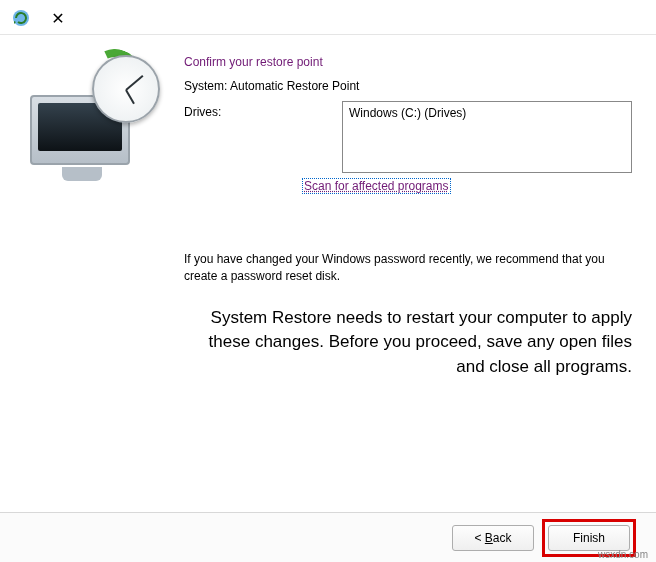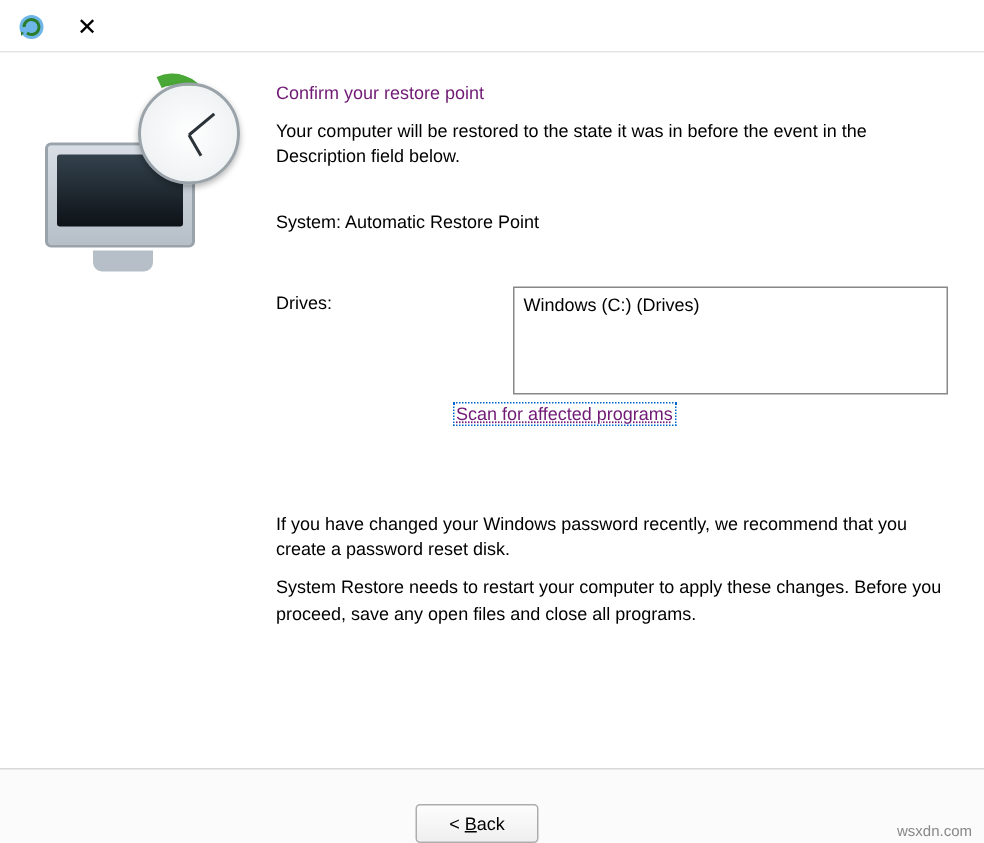--- a/index.html
+++ b/index.html
@@ -125,21 +125,21 @@
       display: flex;
       margin-bottom: 8px;
       font-size: 12px;
     }
     .field-row .label {
       width: 118px;
     }
     .field-row .value { flex: 1; }
     .drives-row {
       display: flex;
-      margin-top: 36px;
+      margin-top: 8px;
       gap: 40px;
     }
     .drives-row .label {
       width: 118px;
       padding-top: 4px;
     }
     .drives-box {
       width: 290px;
       height: 72px;
       border: 1px solid #888;
@@ -158,36 +158,36 @@
       padding: 0 1px;
       cursor: pointer;
       font-size: 12px;
     }
     .note {
       font-size: 12px;
       line-height: 1.45;
       margin-top: 58px;
     }
     .note2 {
-      font-size: 12px;
+      font-size: 17px;
       line-height: 1.45;
-      margin-top: 8px;
+      margin-top: 20px;
+      text-align: right;
     }
     .footer {
       position: absolute;
       left: 0; right: 0; bottom: 0;
       border-top: 1px solid #d8d8d8;
       height: 50px;
       display: flex;
       align-items: center;
       justify-content: flex-end;
       padding-right: 20px;
       gap: 8px;
       background: #fbfbfb;
-      flex-direction: column;
     }
     .btn {
       min-width: 82px;
       height: 26px;
       border: 1px solid #adadad;
       background: linear-gradient(#fdfdfd,#efefef);
       border-radius: 3px;
       font-size: 12px;
       cursor: pointer;
       padding: 0 12px;
@@ -230,21 +230,20 @@
       <div class="arrow"></div>
       <div class="clock">
           <div class="hand1"></div>
           <div class="hand2"></div>
         </div>
     </div>
   </div>
 
   <div class="right-col">
     <h1>Confirm your restore point</h1>
-    <p class="subtitle">Your computer will be restored to the state it was in before the event in the Description field below.</p>
 
     <div class="field-row">
       <span class="value">System: Automatic Restore Point</span>
     </div>
 
     <div class="drives-row">
       <span class="label">Drives:</span>
       <div class="drives-box">
         <span>Windows (C:) (Drives)</span>
       </div>
@@ -253,15 +252,18 @@
       <a class="scan-link">Scan for affected programs</a>
     </div>
 
     <p class="note">If you have changed your Windows password recently, we recommend that you create a password reset disk.</p>
     <p class="note2">System Restore needs to restart your computer to apply these changes. Before you proceed, save any open files and close all programs.</p>
   </div>
 </div>
 
 <div class="footer">
   <button class="btn"><span>&lt; </span><u>B</u><span>ack</span></button>
+  <span class="finish-wrap">
+    <button class="btn">Finish</button>
+  </span>
 </div>
 
 <div class="watermark">wsxdn.com</div>
 
 </body></html>

